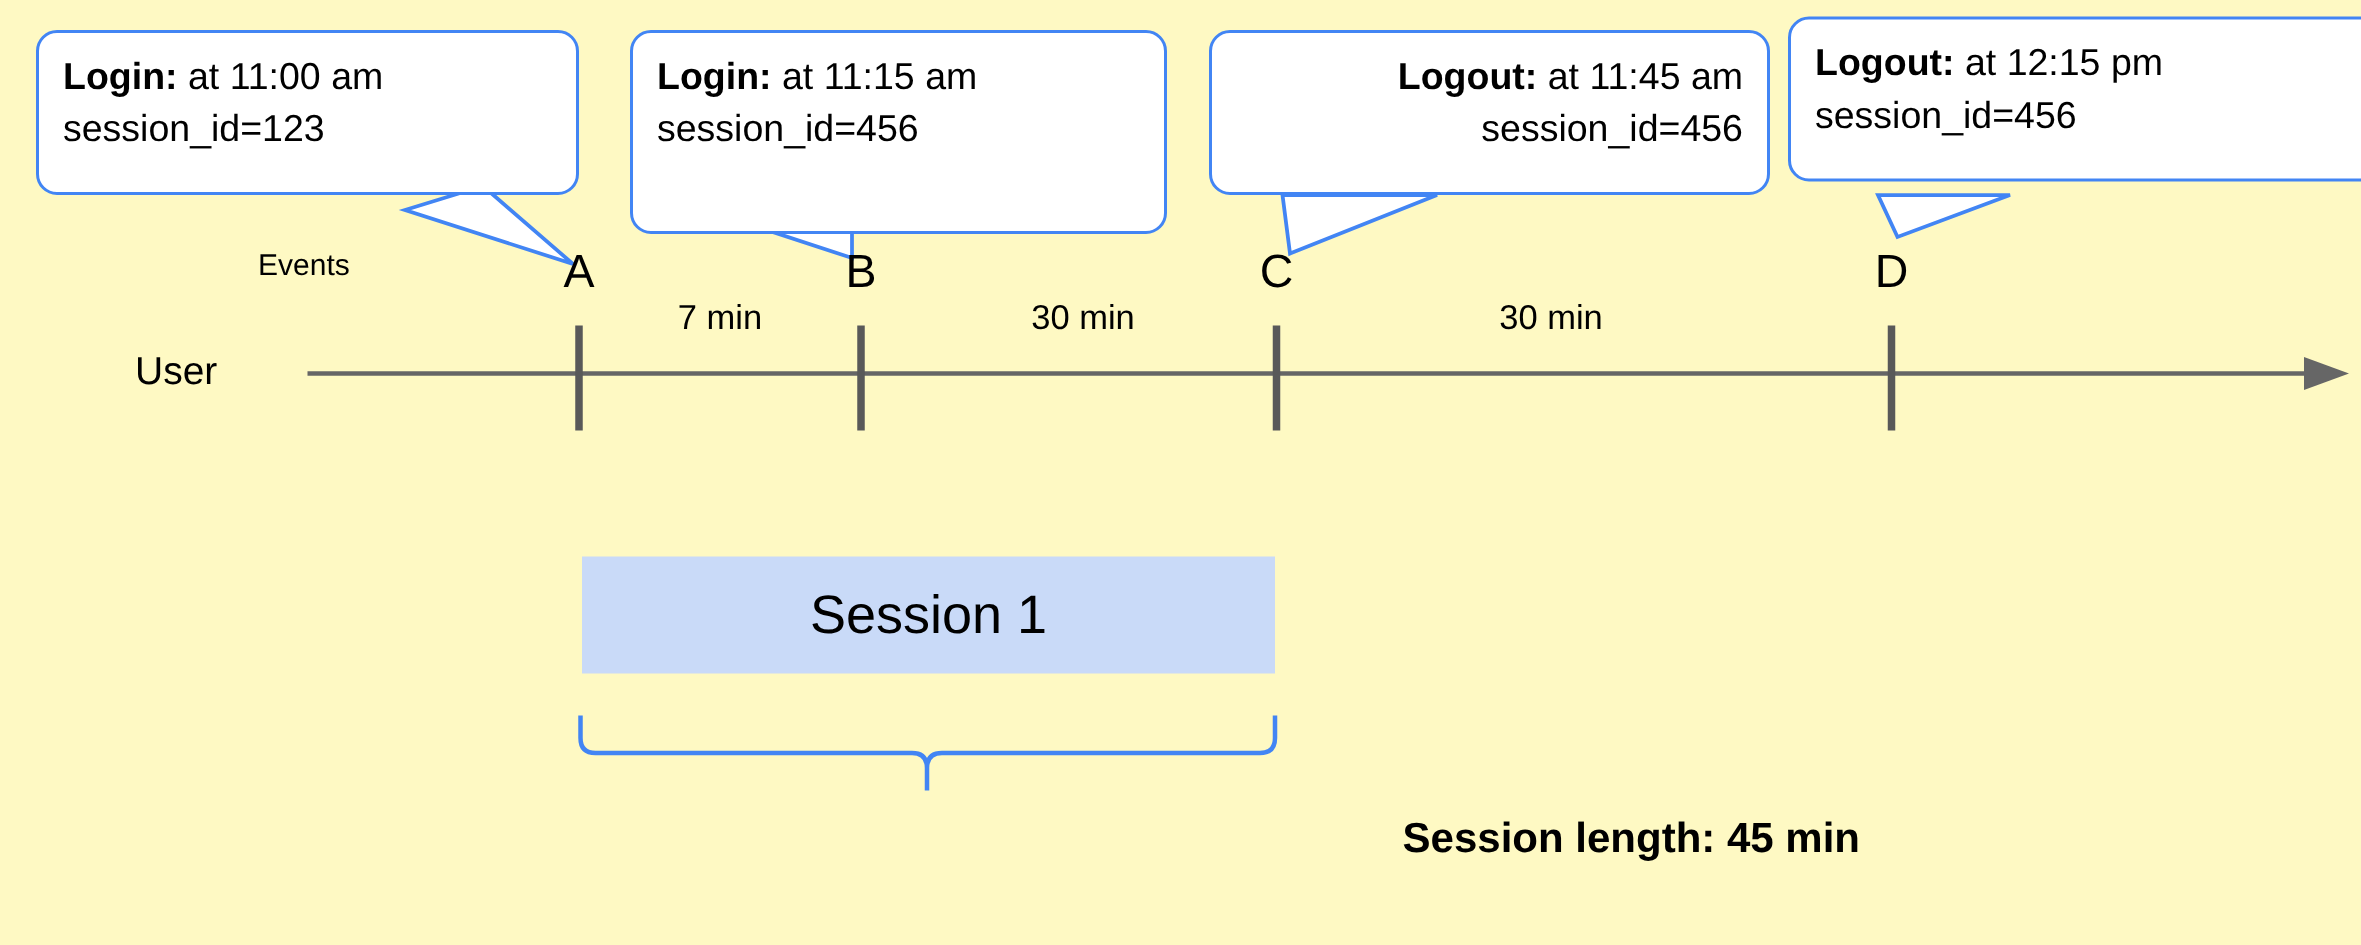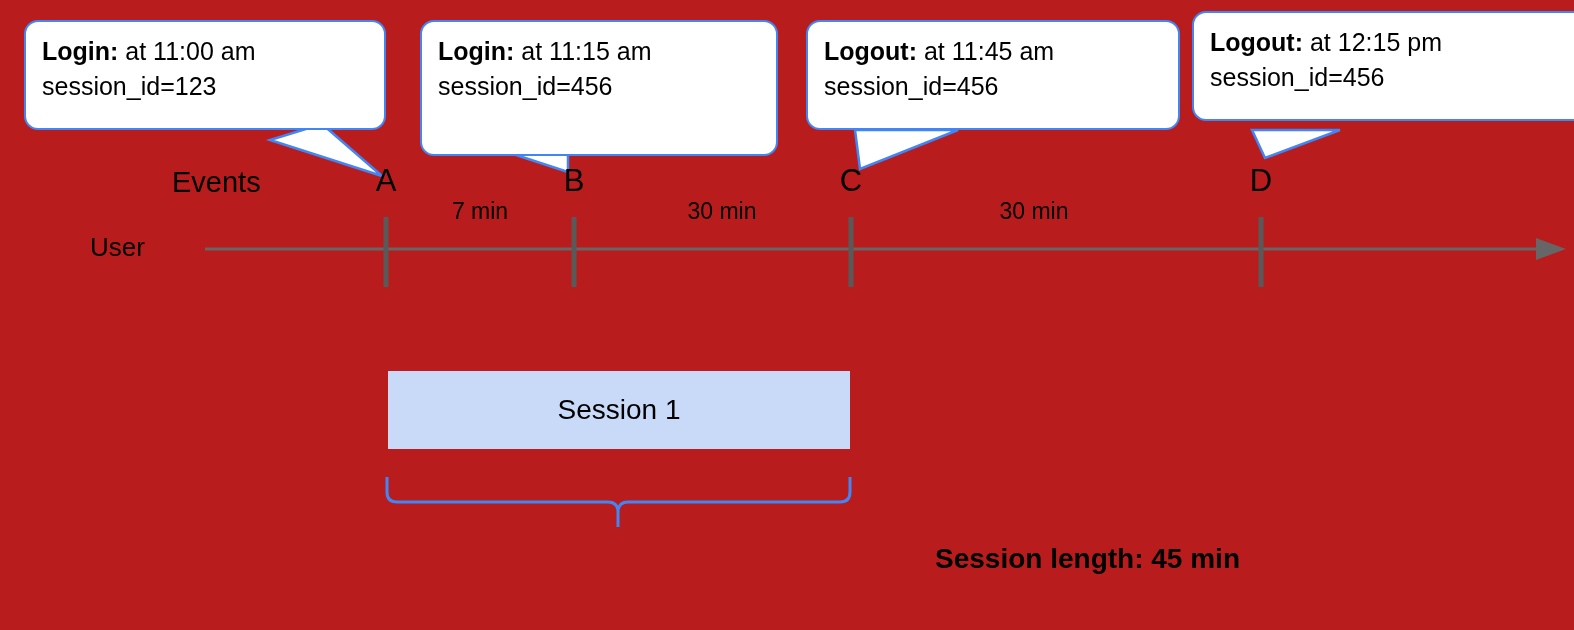--- a/index.html
+++ b/index.html
@@ -8,21 +8,21 @@
     background: #ffffff;
   }
   body {
     font-family: "Liberation Sans", sans-serif;
     color: #000000;
   }
   #canvas {
     position: relative;
     width: 1574px;
     height: 630px;
-    background: #b91c1c;
+    background: #fef9c3;
     overflow: hidden;
   }
   
   .callout {
     position: absolute;
     box-sizing: border-box;
     border: 2px solid #4285f4;
     border-radius: 14px;
     background: #ffffff;
     padding: 12px 16px 10px 16px;
@@ -53,21 +53,21 @@
     pointer-events: none;
   }
   .row-label {
     position: absolute;
     color: #000000;
     white-space: nowrap;
   }
   #events-label {
     left: 172px;
     top: 166px;
-    font-size: 29px;
+    font-size: 20px;
   }
   #user-label {
     left: 90px;
     top: 232px;
     font-size: 26px;
   }
   .event-letter {
     position: absolute;
     font-size: 31px;
     top: 163px;
@@ -87,21 +87,21 @@
   #session-bar {
     position: absolute;
     left: 388px;
     top: 371px;
     width: 462px;
     height: 78px;
     background: #c9daf8;
     display: flex;
     align-items: center;
     justify-content: center;
-    font-size: 28px;
+    font-size: 36px;
     color: #000000;
     z-index: 2;
   }
   #session-caption {
     position: absolute;
     left: 0;
     top: 543px;
     width: 1240px;
     text-align: right;
     font-size: 28px;
@@ -151,21 +151,21 @@
   <div class="callout" id="callout-A" style="left:24px; top:20px; width:362px; height:110px;">
     <span class="ev-label">Login:</span><span> at 11:00 am</span>
     <span class="line2">session_id=123</span>
   </div>
 
   <div class="callout" id="callout-B" style="left:420px; top:20px; width:358px; height:136px;">
     <span class="ev-label">Login:</span><span> at 11:15 am</span>
     <span class="line2">session_id=456</span>
   </div>
 
-  <div class="callout" id="callout-C" style="left:806px; top:20px; width:374px; height:110px;">
+  <div class="callout" id="callout-C" style="left:806px; top:20px; width:374px; height:110px;text-align:right;">
     <span class="ev-label">Logout:</span><span> at 11:45 am</span>
     <span class="line2">session_id=456</span>
   </div>
 
   <div class="callout" id="callout-D" style="left:1192px; top:11px; width:408px; height:110px;">
     <span class="ev-label">Logout:</span><span> at 12:15 pm</span>
     <span class="line2">session_id=456</span>
   </div>
 
   <div class="row-label" id="events-label">Events</div>

